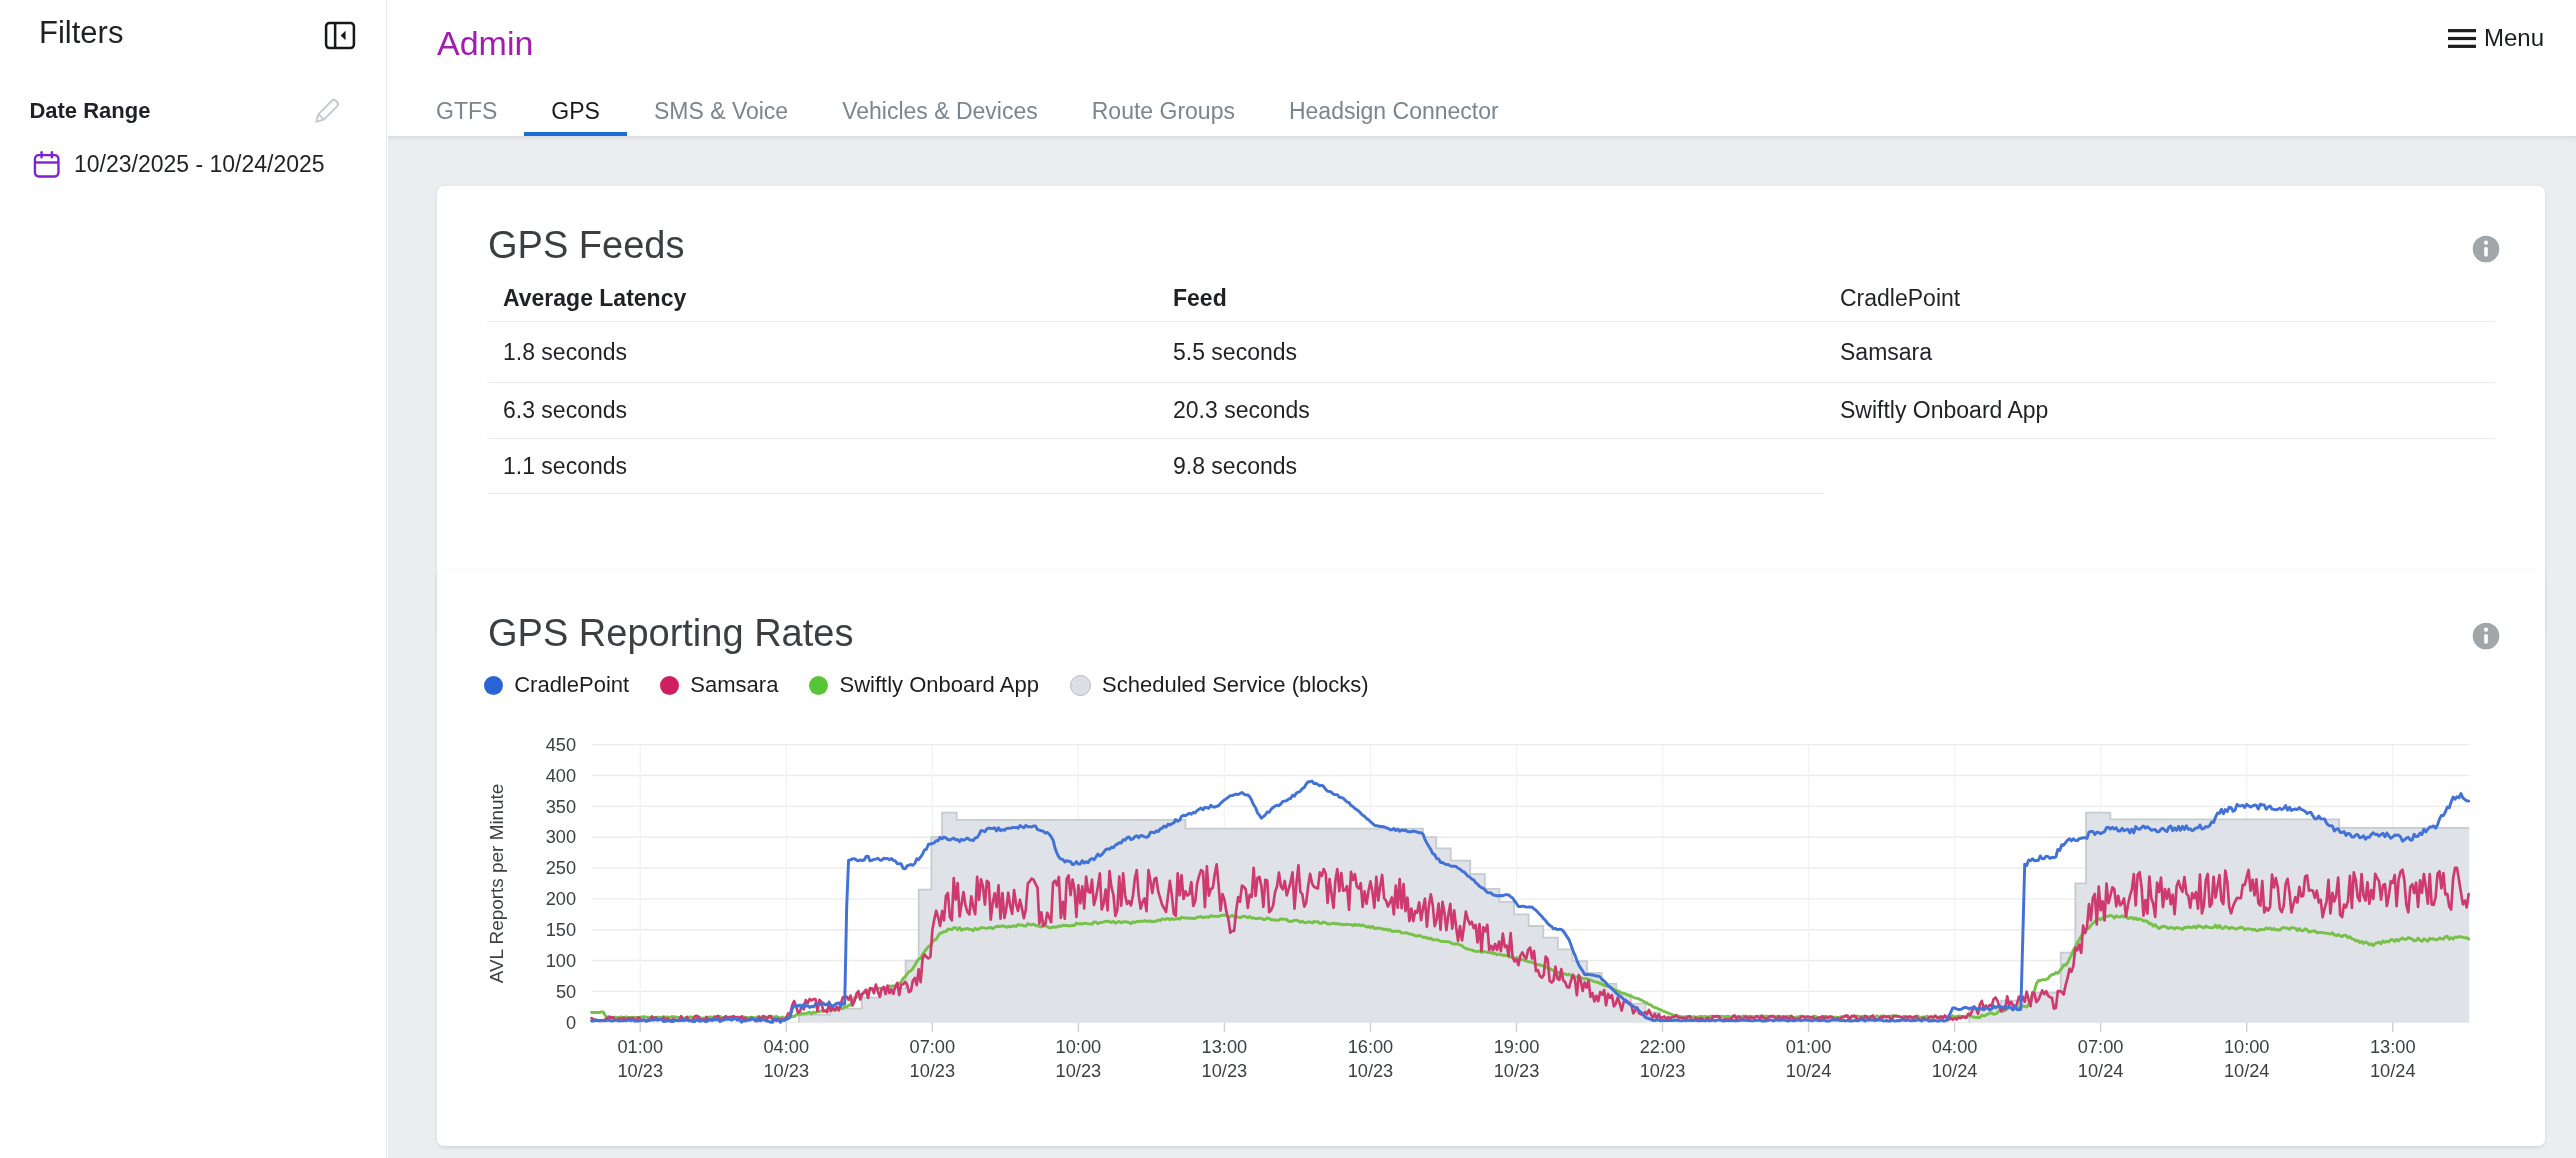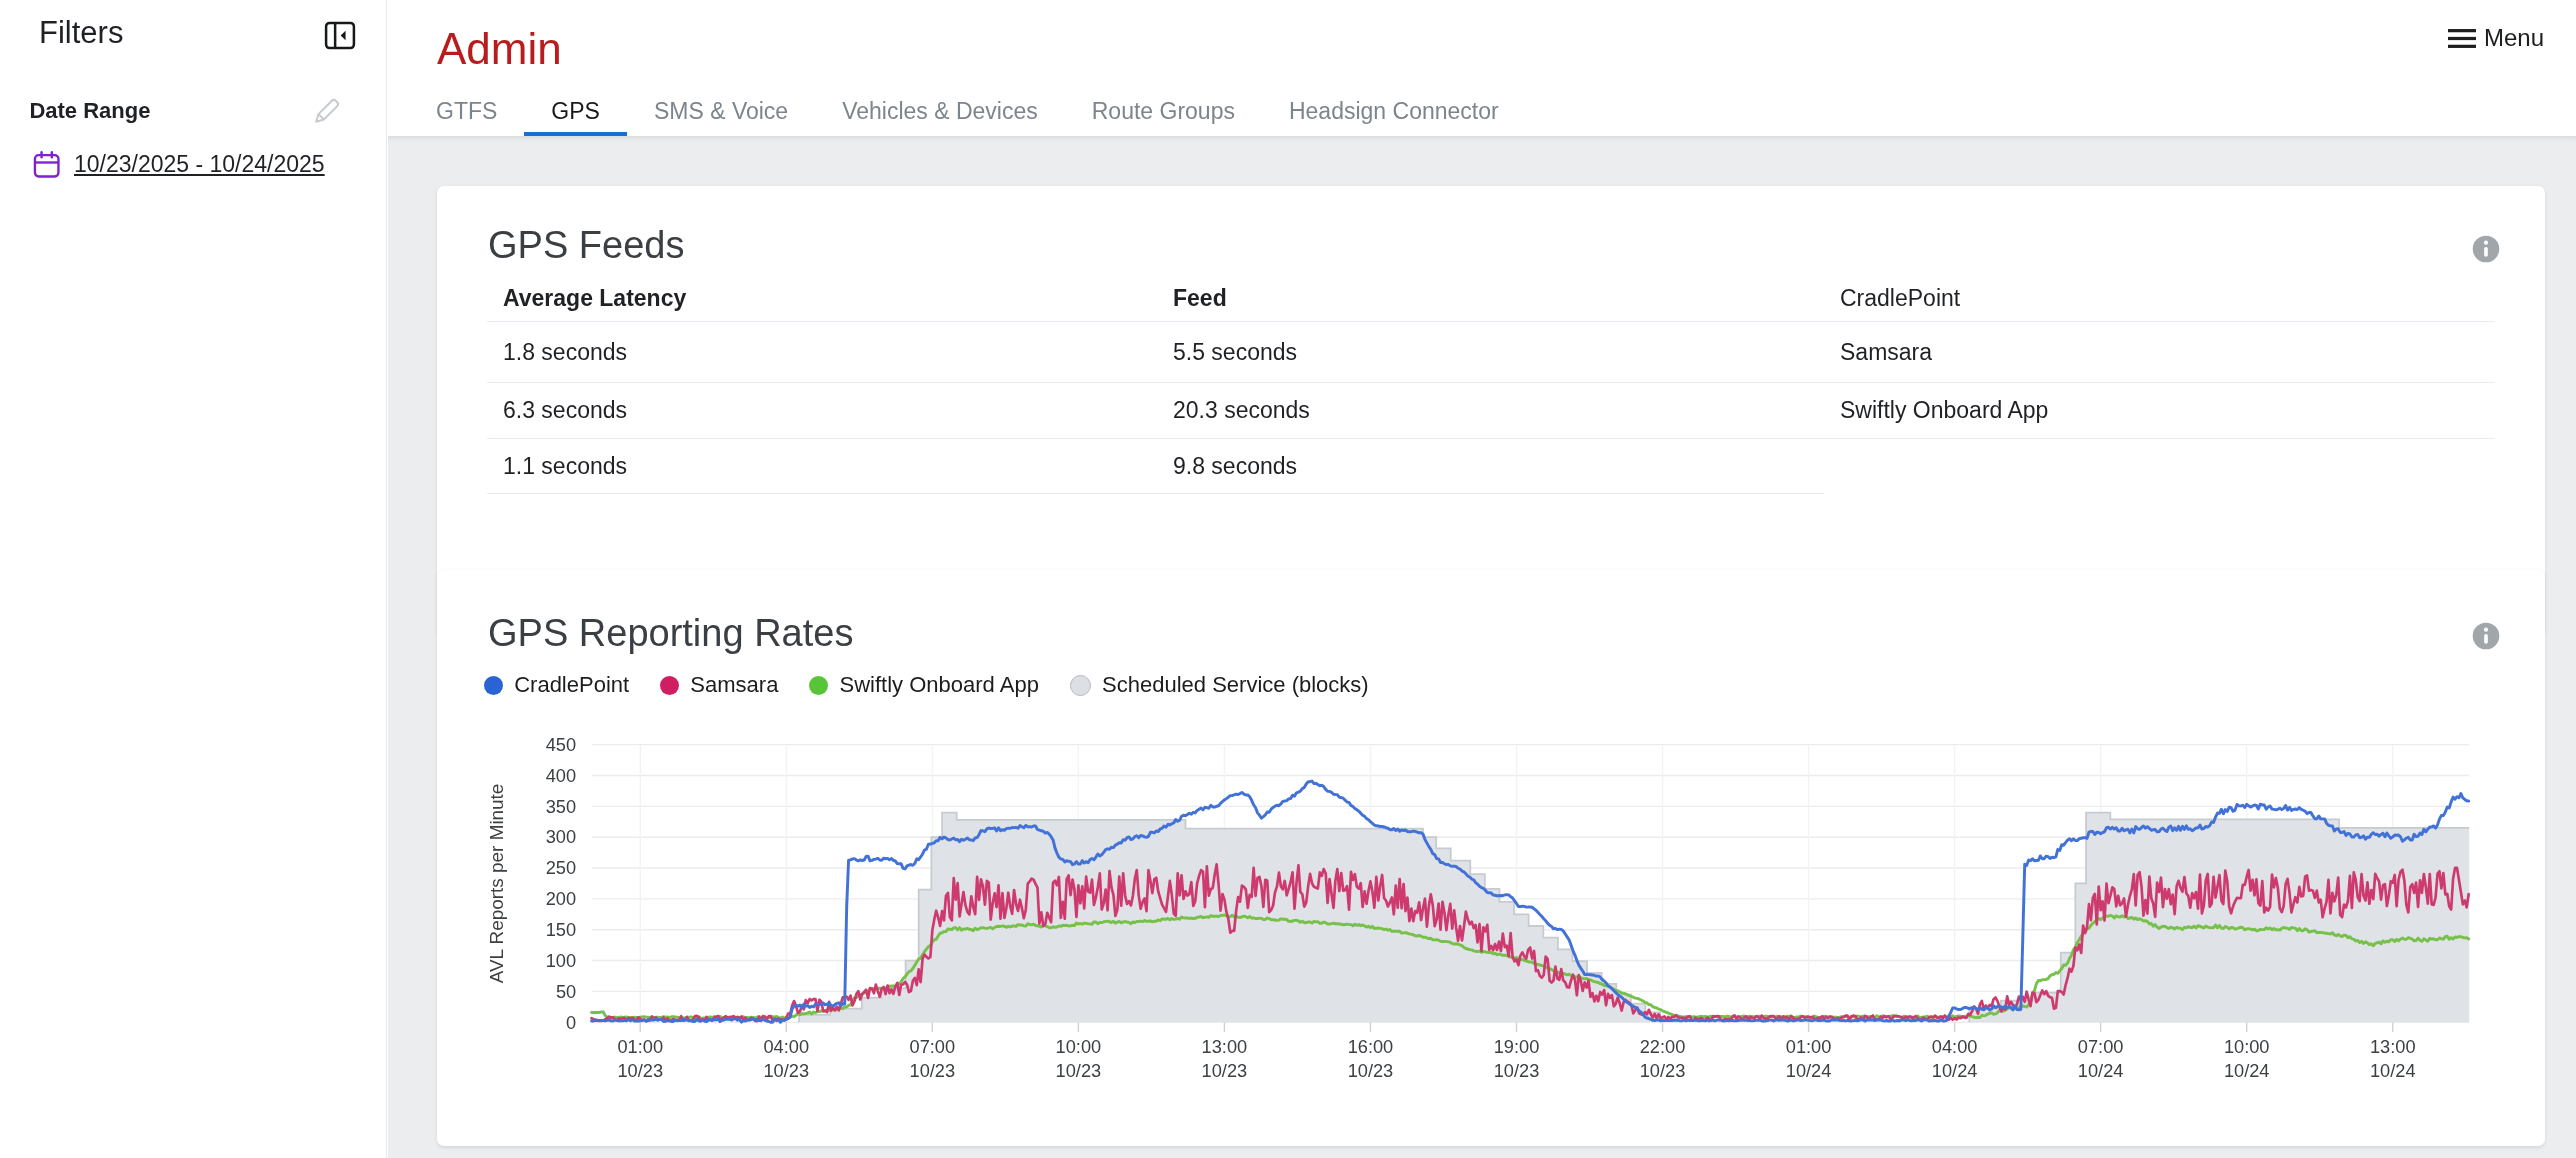--- a/index.html
+++ b/index.html
@@ -8,27 +8,27 @@
     background:#ffffff;font-family:"Liberation Sans",sans-serif;color:#202124;
     -webkit-font-smoothing:antialiased;
   }
   
   .sidebar{position:absolute;left:0;top:0;bottom:0;width:386px;background:#fff;
     border-right:1.4px solid #e8e9eb;z-index:5;}
   .sidebar-title{position:absolute;left:39px;top:15.4px;font-size:31px;color:#1f2125;}
   .collapse-btn{position:absolute;left:324px;top:19.6px;width:32px;height:31px;cursor:pointer;background:none;border:none;padding:0;color:#17181a;}
   .daterange-label{position:absolute;left:29.4px;top:98px;font-size:22px;font-weight:bold;color:#1f2125;}
   .pencil-btn{position:absolute;left:310px;top:94px;width:34px;height:34px;cursor:pointer;background:none;border:none;padding:0;color:#c7cbd1;}
-  .daterange-row{position:absolute;left:32px;top:150px;display:flex;align-items:center;gap:12.6px;cursor:pointer;text-decoration:underline;}
+  .daterange-row{position:absolute;left:32px;top:150px;display:flex;align-items:center;gap:12.6px;cursor:pointer;}
   .cal-icon{width:29.4px;height:29.4px;color:var(--calendar-purple);}
   .daterange-value{font-size:23px;color:#1f2125;}
   
   .main{position:absolute;left:388px;top:0;right:0;bottom:0;}
   .header{position:absolute;left:0;right:0;top:0;height:136px;background:#fff;z-index:2;}
-  .page-title{position:absolute;left:49px;top:24px;font-size:44px;color:#b91c1c;}
+  .page-title{position:absolute;left:49px;top:24px;font-size:34px;color:#a21caf;}
   .menu-btn{position:absolute;top:24px;right:32px;display:flex;align-items:center;gap:8px;background:none;border:none;padding:0;cursor:pointer;}
   .menu-label{font-size:24px;color:#1b1d1f;font-family:"Liberation Sans",sans-serif;}
   .hamburger{width:28px;height:19px;color:#1b1d1f;}
   .tabs{position:absolute;left:21px;bottom:0;display:flex;}
   .tab{position:relative;height:50px;line-height:50px;padding:0 27px;font-size:23px;
        color:#7d858c;cursor:pointer;white-space:nowrap;}
   .tab.active{color:#17181a;}
   .tab.active::after{content:"";position:absolute;left:0;right:0;bottom:0;height:4.2px;background:var(--accent-blue);}
   .content{position:absolute;left:0;right:0;top:136px;bottom:0;background:var(--page-bg);
     box-shadow:inset 0 5.6px 7px -5.6px rgba(0,0,0,.14);}

